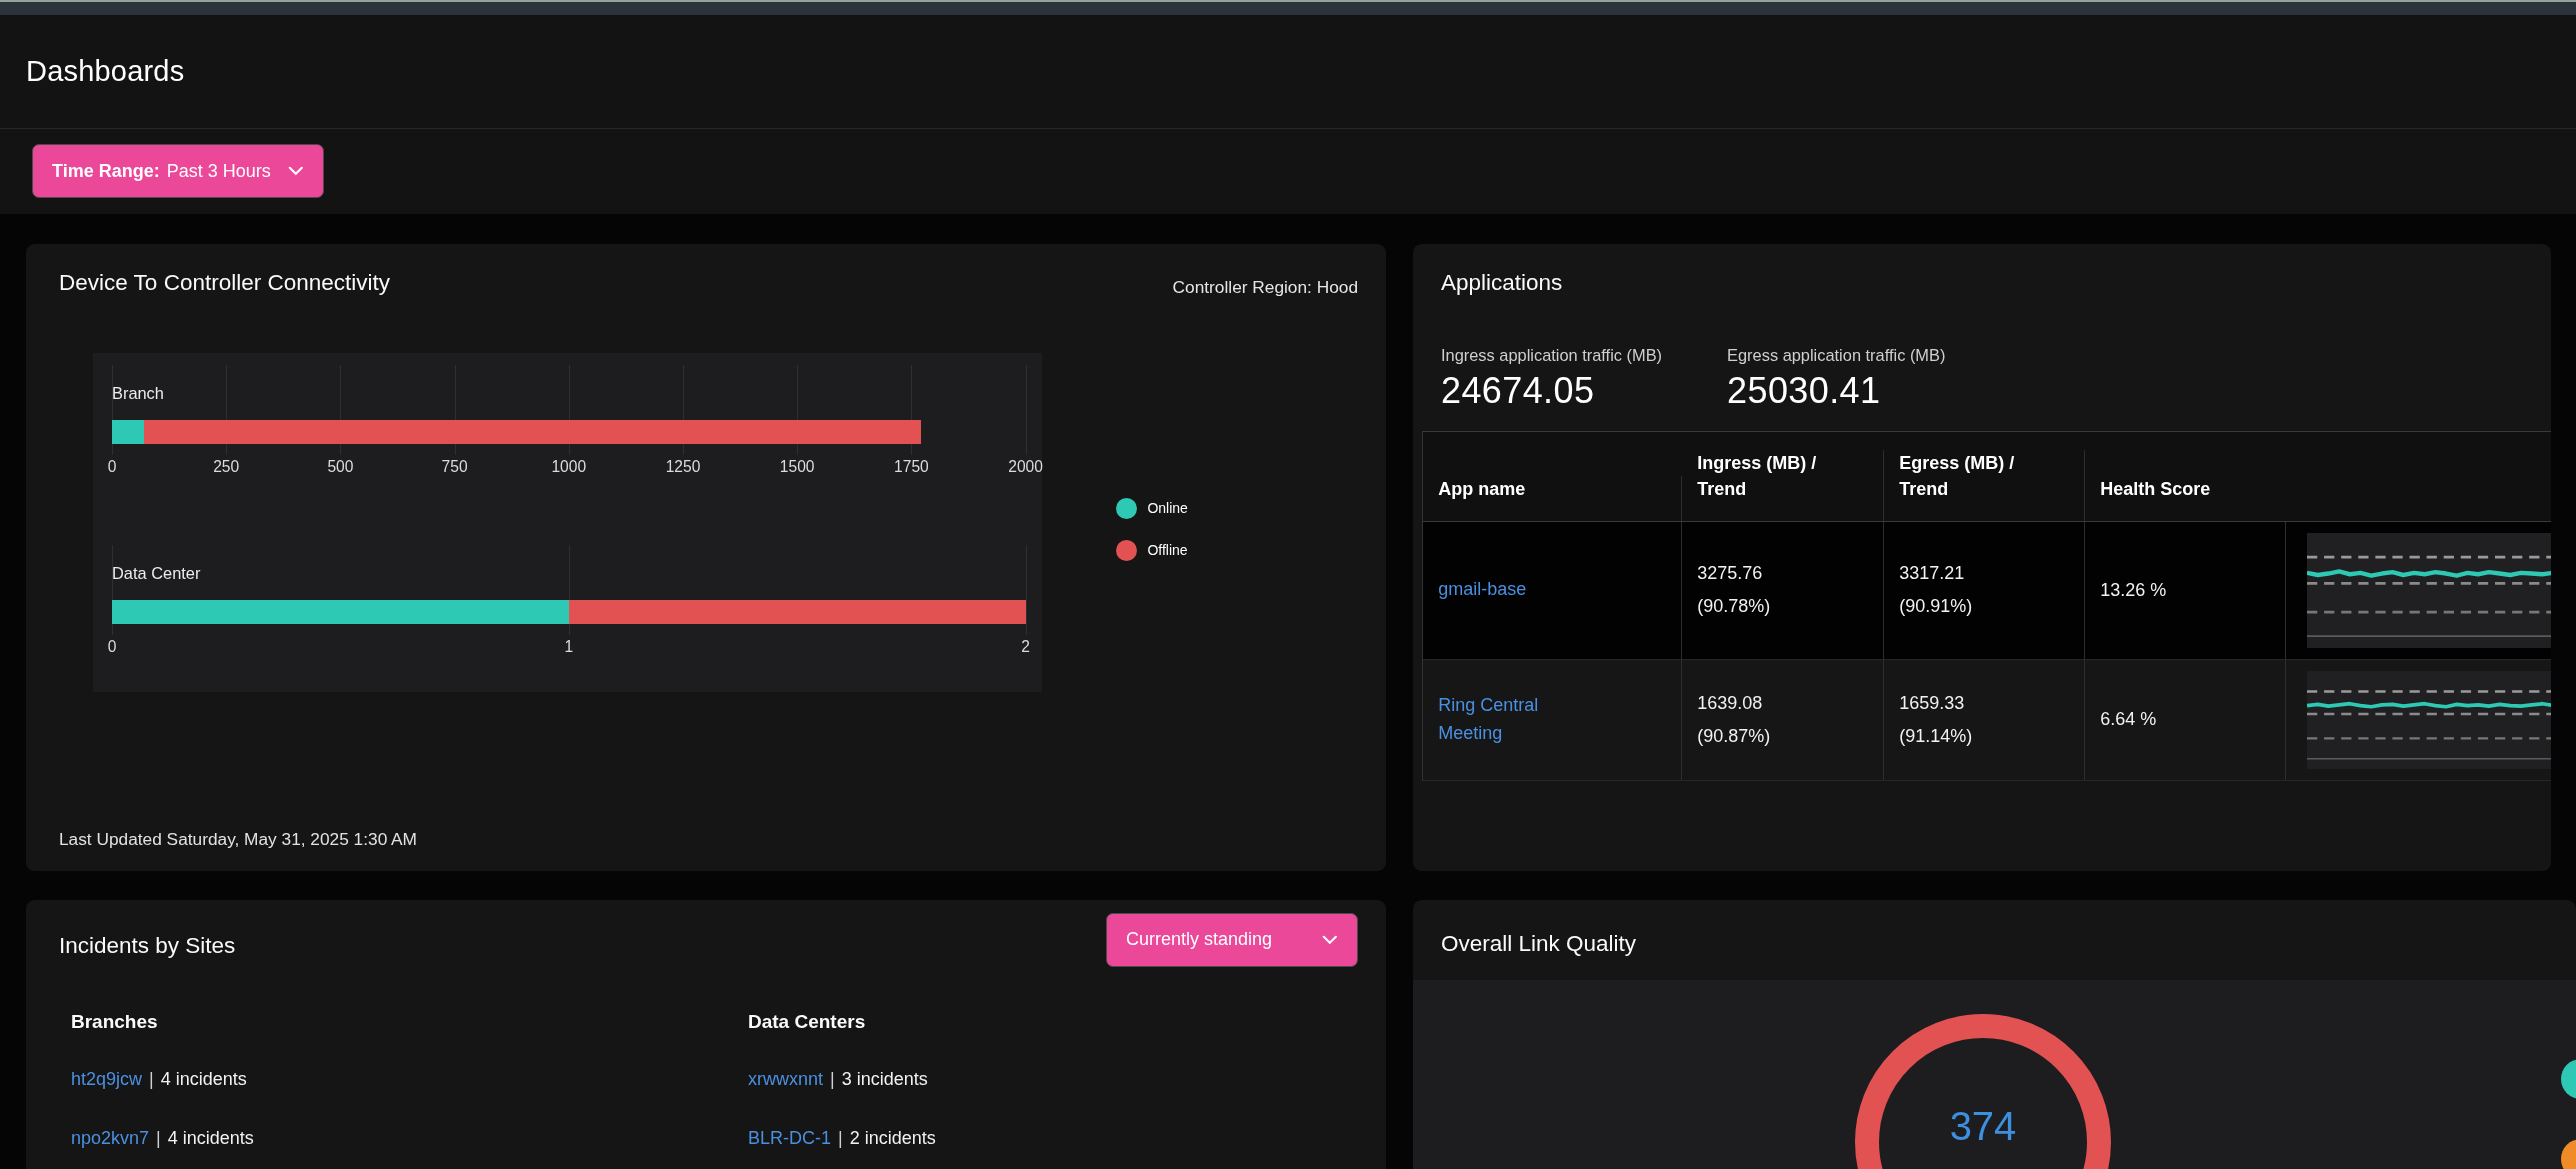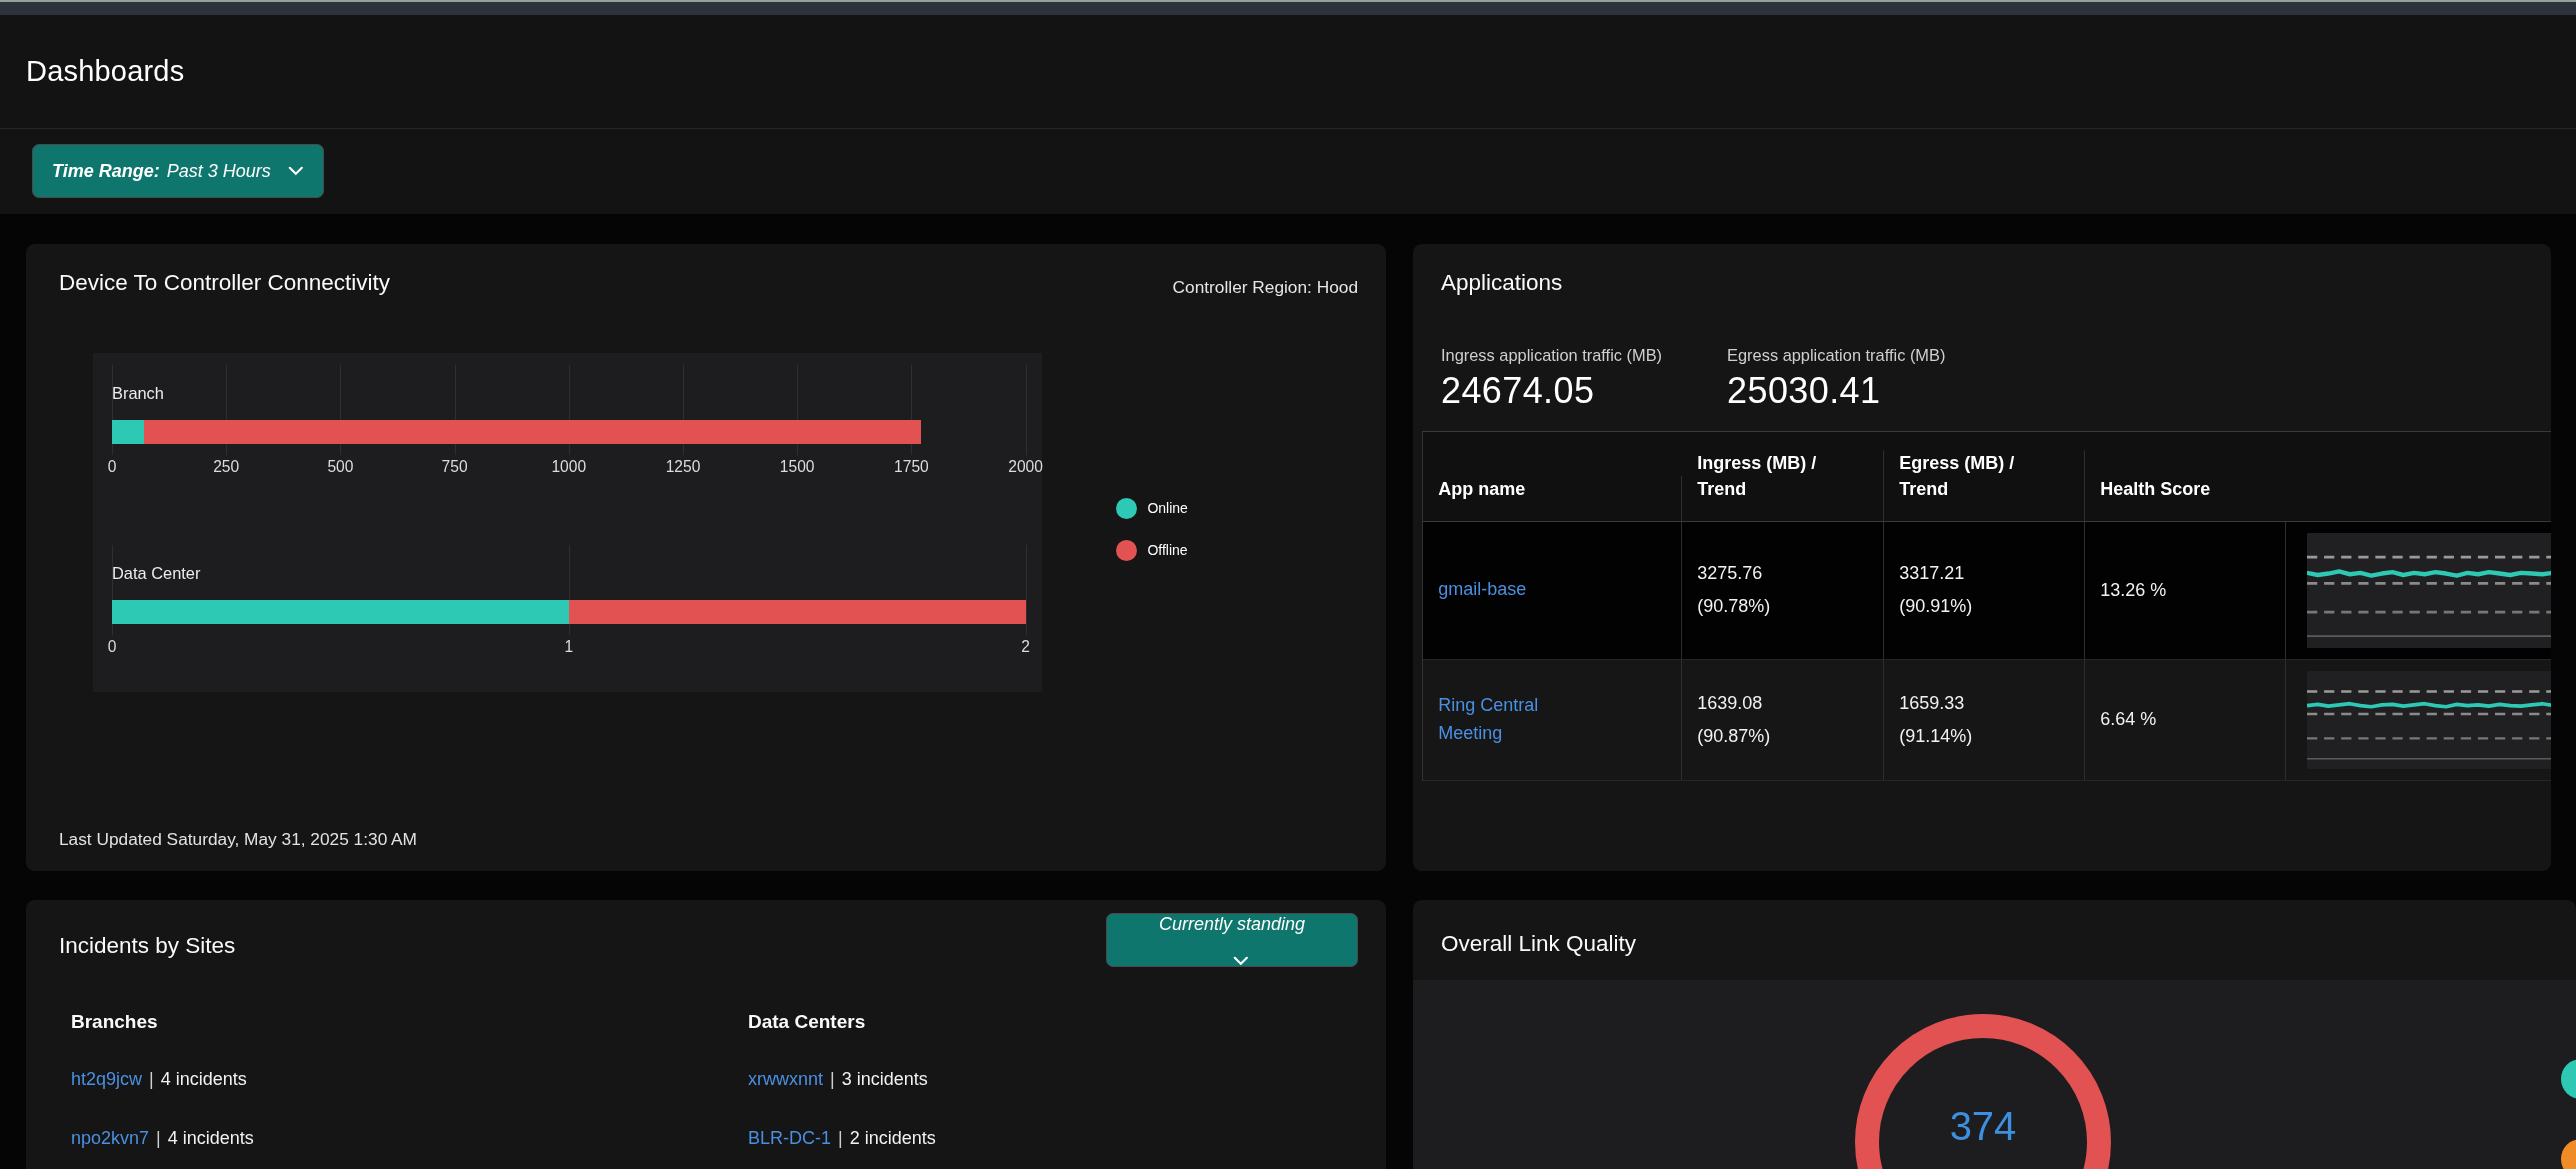--- a/index.html
+++ b/index.html
@@ -14,21 +14,21 @@
     --grid-line:#2f2f2f;
   }
   *{margin:0;padding:0;box-sizing:border-box;}
   html,body{width:2576px;height:1169px;overflow:hidden;background:#000;
     font-family:"Liberation Sans",sans-serif;color:#fff;}
   .os-titlebar{height:14.7px;background:#2d333b;border-top:2.6px solid #93a39b;}
   .app-header{height:113px;background:#131313;display:flex;align-items:center;padding-left:26px;}
   .app-header h1{font-size:29px;font-weight:500;letter-spacing:0.2px;}
   .toolbar{height:86px;background:#131313;border-top:0.9px solid #272727;display:flex;align-items:center;padding-left:32px;}
   .pill{height:54px;display:inline-flex;align-items:center;padding:0 19px;border:0.9px solid #4a4a4a;
-    border-radius:7px;background:#0f766e;font-size:18px;cursor:pointer;font-style:italic;}
+    border-radius:7px;background:#ec4899;font-size:18px;cursor:pointer;}
   .pill .bold{font-weight:700;margin-right:7px;}
   .pill .chev{margin-left:17.3px;display:inline-flex;}
   .content{position:relative;width:2576px;height:956px;background:#050505;}
   .card{position:absolute;background:var(--card-bg);border-radius:8.6px;overflow:hidden;}
   #card-device{left:26px;top:30px;width:1360px;height:627px;}
   #card-apps{left:1413px;top:30px;width:1138px;height:627px;}
   #card-incidents{left:26px;top:686px;width:1360px;height:519px;}
   #card-linkq{left:1413px;top:686px;width:1163px;height:519px;}
   .card-title{position:absolute;font-size:22.5px;font-weight:500;color:#fafafa;}
   
@@ -69,21 +69,21 @@
   .row-2{height:121px;background:#161616;}
   .t-body .t-cell{display:flex;flex-direction:column;justify-content:center;}
   .app-link{color:var(--link-blue);font-size:18px;line-height:1.55;max-width:143px;cursor:pointer;text-decoration:none;}
   .num{font-size:18px;color:#f2f2f2;}
   .trend{font-size:18px;color:#f2f2f2;margin-top:12px;}
   .pct{font-size:18px;color:#f2f2f2;}
   .spark-panel{position:absolute;left:21px;right:-1.7px;top:11.2px;bottom:11.2px;background:#202022;}
   .spark-panel svg{width:100%;height:100%;display:block;}
   
   #card-incidents .card-title{left:33px;top:33px;}
-  #incidents-filter{position:absolute;right:28px;top:13px;width:252px;justify-content:space-between;flex-direction:column;}
+  #incidents-filter{position:absolute;right:28px;top:13px;width:252px;justify-content:space-between;}
   .group-heading{position:absolute;top:111px;font-size:19px;font-weight:700;color:#fafafa;text-align:center;}
   .g-branches{left:45px;}
   .g-datacenters{left:722px;}
   .site-line{position:absolute;font-size:18px;color:#f2f2f2;white-space:nowrap;}
   .site-link{color:var(--link-blue);cursor:pointer;text-decoration:none;}
   .sep{color:#cfcfcf;padding:0 7px;}
   
   #card-linkq .card-title{left:28px;top:31px;}
   .lq-panel{position:absolute;left:0;right:0;top:80px;bottom:0;background:var(--panel-bg);}
   .gauge-ring{position:absolute;left:442px;top:34px;width:256px;height:256px;border:24px solid var(--offline);border-radius:50%;}

